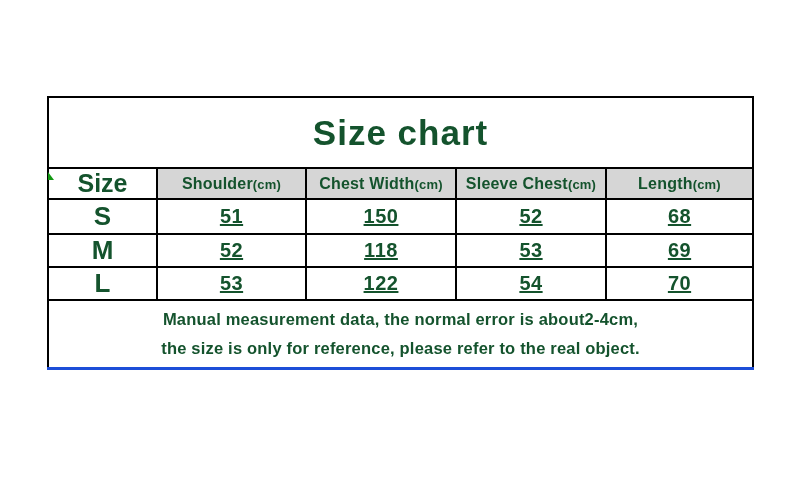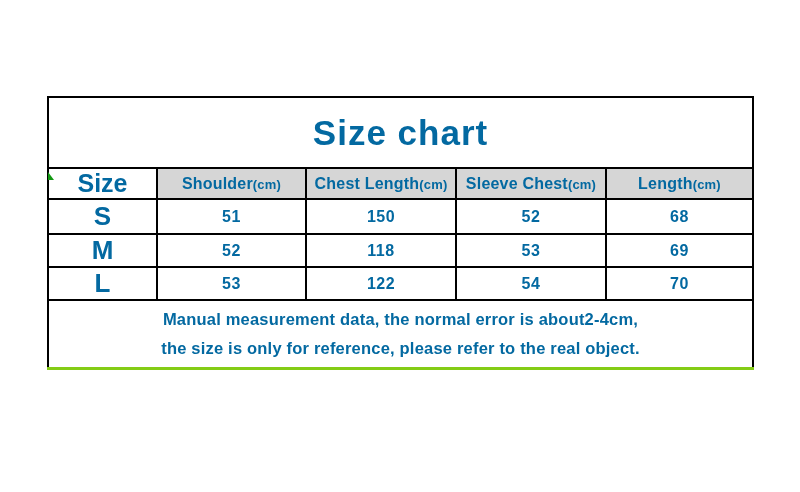--- a/index.html
+++ b/index.html
@@ -6,21 +6,21 @@
     margin: 0;
     padding: 0;
     background: #ffffff;
   }
   .canvas {
     position: relative;
     width: 800px;
     height: 492px;
     background: #ffffff;
     font-family: "Liberation Sans", sans-serif;
-    color: #0369a1;
+    color: #14532d;
     overflow: hidden;
   }
   table.size-table {
     position: absolute;
     left: 47px;
     top: 96px;
     width: 705px;
     border-collapse: collapse;
     table-layout: fixed;
     border: 2px solid #000000;
@@ -53,25 +53,26 @@
     font-size: 16px;
     letter-spacing: 0.2px;
   }
   td.col-head .unit {
     font-size: 13px;
   }
   td.size-col {
     font-size: 26px;
   }
   td.num-cell {
-    font-size: 16px;
+    font-size: 20px;
     letter-spacing: 0.5px;
+    text-decoration: underline;
   }
   tr.r-note td {
-    border-bottom: 3px solid #84cc16;
+    border-bottom: 3px solid #1d4ed8;
     margin-top: 8px;
   }
   td.note-cell {
     font-size: 16.5px;
     line-height: 29px;
     letter-spacing: 0.2px;
     padding-top: 2px;
   }
   .corner-flag {
     position: absolute;
@@ -98,21 +99,21 @@
     </colgroup>
 
     <tbody>
         <tr class="r-title">
       <td colspan="5" class="title-cell">Size chart</td>
     </tr>
 
     <tr class="r-head">
       <td class="size-head">Size</td>
       <td class="col-head"><span>Shoulder</span><span class="unit">(cm)</span></td>
-      <td class="col-head"><span>Chest Length</span><span class="unit">(cm)</span></td>
+      <td class="col-head"><span>Chest Width</span><span class="unit">(cm)</span></td>
       <td class="col-head"><span>Sleeve Chest</span><span class="unit">(cm)</span></td>
       <td class="col-head"><span>Length</span><span class="unit">(cm)</span></td>
     </tr>
 
     <tr class="r-s">
       <td class="size-col">S</td>
       <td class="num-cell">51</td>
       <td class="num-cell">150</td>
       <td class="num-cell">52</td>
       <td class="num-cell">68</td>

